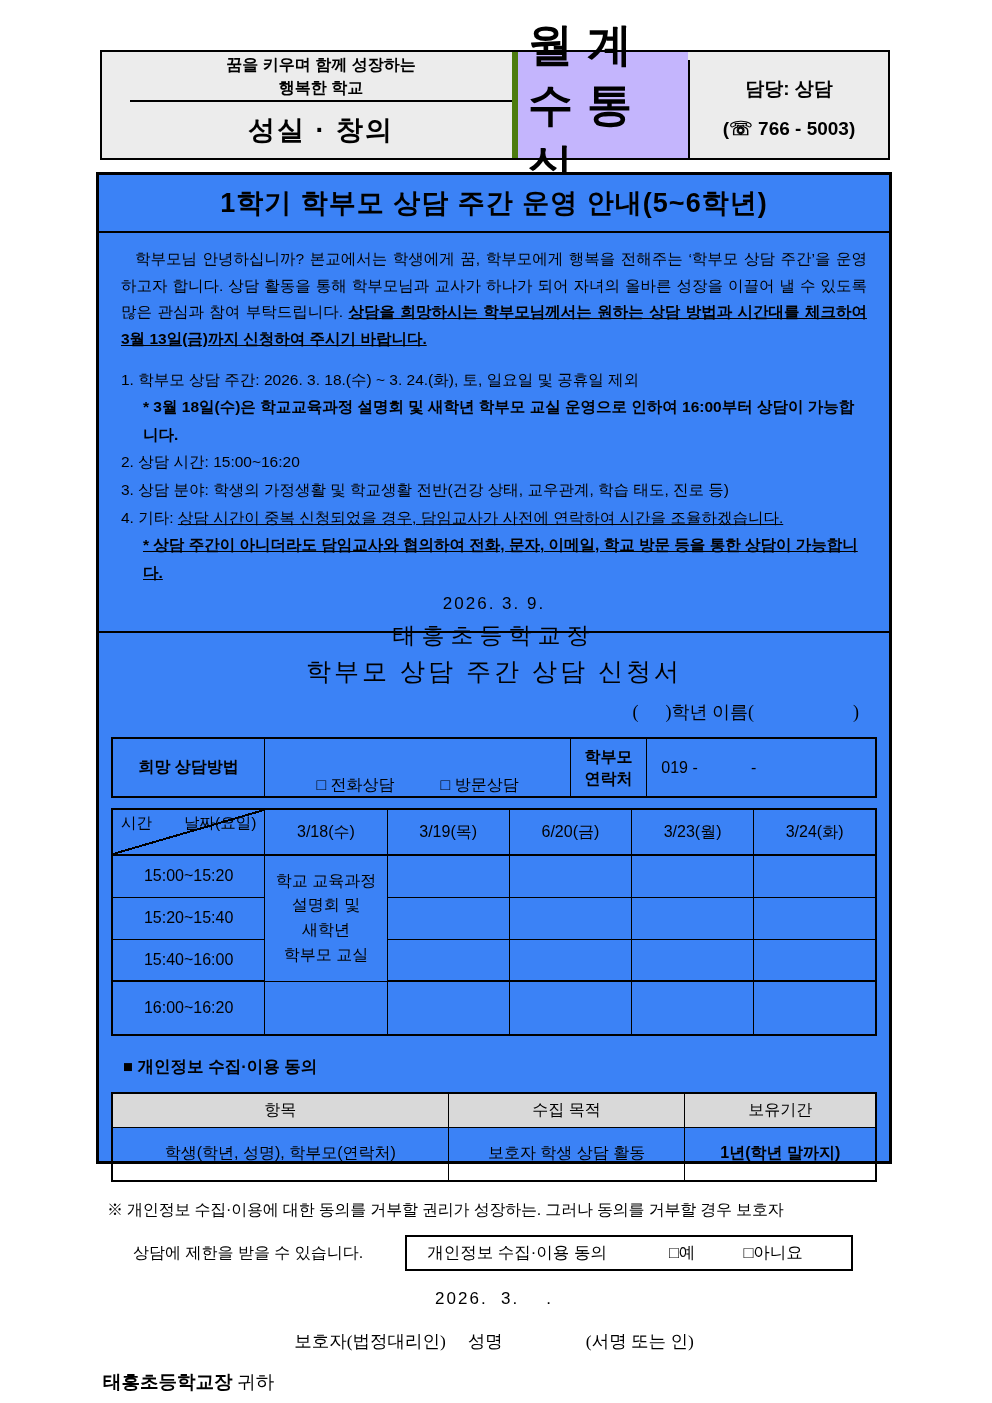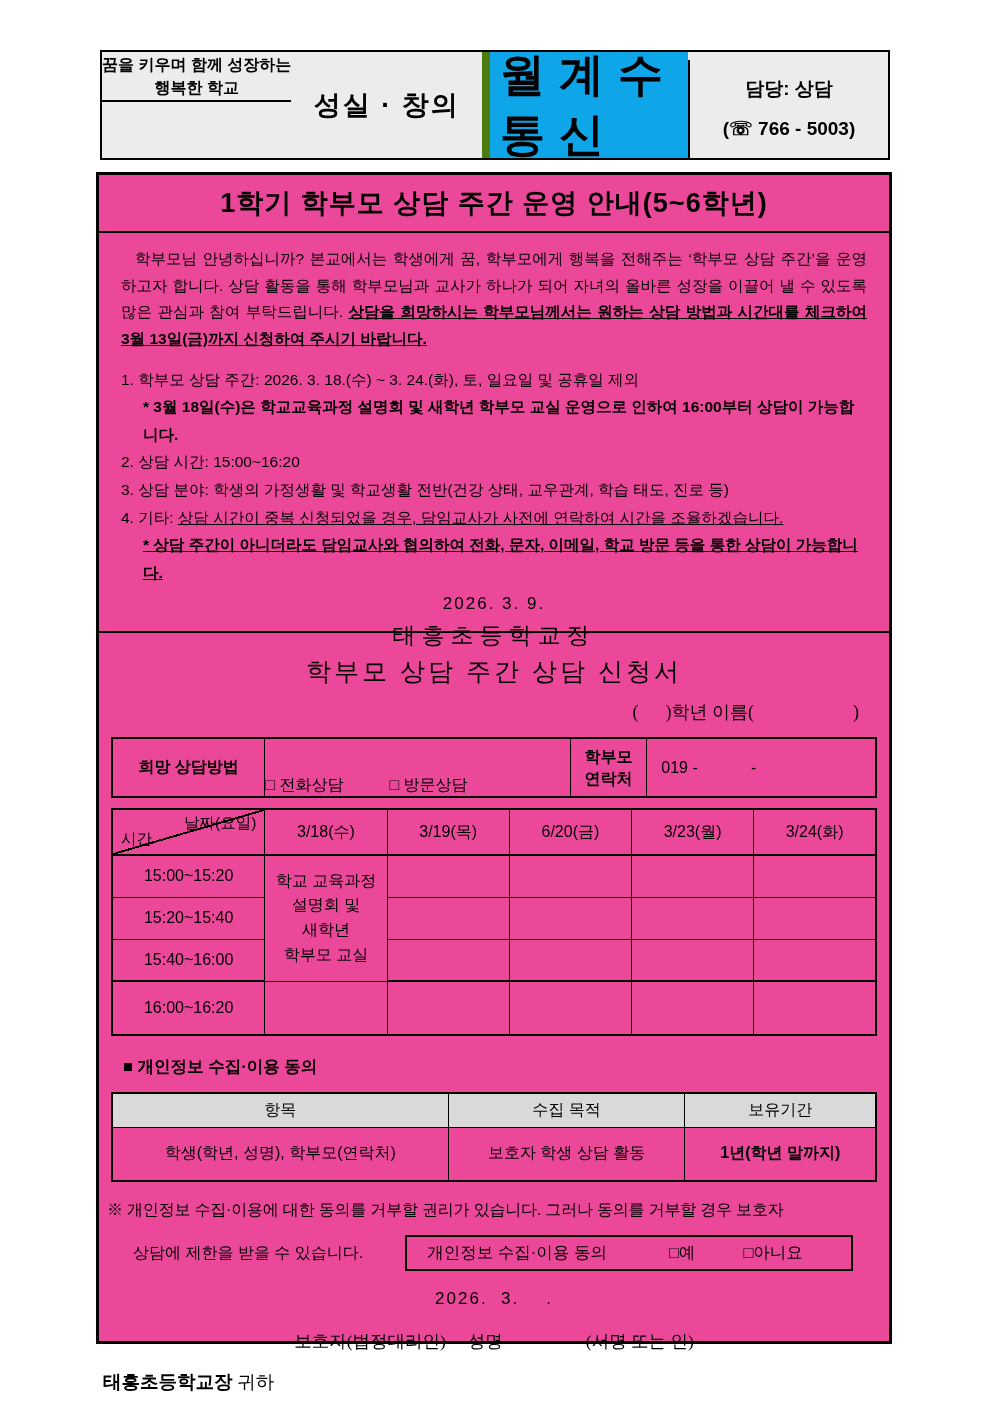--- a/index.html
+++ b/index.html
@@ -3,33 +3,33 @@
 <meta charset="utf-8">
 <style>
   * { margin:0; padding:0; box-sizing:border-box; }
   html,body { background:#fff; }
   body { width:992px; height:1403px; font-family:"Liberation Sans", sans-serif; color:#000; }
   .page { position:relative; width:992px; height:1403px; background:#fff; }
 
   
   .masthead { position:absolute; left:100px; top:50px; width:790px; height:110px;
               border:2px solid #000; display:flex; background:#ececec; }
-  .h-left { width:388px; border-right:8px solid #4d7c0f; display:flex; flex-direction:row; }
+  .h-left { width:388px; border-right:6px solid #4d7c0f; display:flex; flex-direction:column;margin-left:28px; }
   .h-slogan { height:50px; border-bottom:2px solid #000; display:flex; flex-direction:column;
               align-items:center; justify-content:center; font-weight:bold; font-size:16px; line-height:1.45; }
   .h-left-bottom { flex:1; display:flex; }
   .h-logo { width:92px; border-right:2px solid #000; background:#fff; display:flex; align-items:center; justify-content:center; }
   .h-motto { flex:1; display:flex; align-items:center; justify-content:center; font-weight:bold; font-size:27px; letter-spacing:2px; }
-  .h-center { flex:1; display:flex; align-items:center; justify-content:center; background:#0ea5e9;
+  .h-center { flex:1; display:flex; align-items:center; justify-content:center; background:#c4b5fd;
               font-weight:bold; font-size:45px; letter-spacing:14px; padding-left:10px; }
   .h-right { width:200px; border-left:2px solid #000; display:flex; flex-direction:column;
              align-items:center; justify-content:center; font-weight:bold; font-size:19px; line-height:2.1;margin-top:8px; }
 
   
-  .main-box { position:absolute; left:96px; top:172px; width:796px; height:1172px; border:3px solid #000; background:#ec4899; }
+  .main-box { position:absolute; left:96px; top:172px; width:796px; height:992px; border:3px solid #000; background:#3b82f6; }
   .notice-title { height:58px; border-bottom:2px solid #000; display:flex; align-items:center; justify-content:center;
                   font-weight:bold; font-size:27px; letter-spacing:1px; }
   .content { height:398px; padding:13px 22px 0 22px; font-size:15.5px; }
   .intro { text-align:justify; line-height:1.72; text-indent:14px; }
   .bu { font-weight:bold; text-decoration:underline; }
   .u  { text-decoration:underline; }
   .list { margin-top:13px; line-height:1.78; }
   .li-note { padding-left:22px; }
   .bold { font-weight:bold; }
   .date-center { text-align:center; font-size:17px; margin-top:8px; letter-spacing:2px; }
@@ -40,36 +40,36 @@
   .form-title { text-align:center; font-size:25px; letter-spacing:3px; }
   .grade-line { text-align:right; padding-right:30px; font-size:18px; margin-top:12px; white-space:pre;font-family:Liberation Serif, serif; }
 
   table { border-collapse:collapse; table-layout:fixed; }
   td { border:1px solid #000; }
 
   .method-table { width:766px; margin:13px auto 0 auto; border:2px solid #000; }
   .method-table td { height:48px; font-size:16px; vertical-align:middle; }
   .mt-label { width:20%; text-align:center; font-weight:bold; }
   .mt-opts  { width:40%; }
-  .mt-opts .opts-wrap { display:flex; gap:46px;margin-top:36px; }
+  .mt-opts .opts-wrap { display:flex; justify-content:center; gap:46px;margin-top:36px; }
   .mt-contact { width:10%; text-align:center; font-weight:bold; font-size:15px; line-height:1.35; }
   .mt-phone { width:30%; padding-left:14px; white-space:pre; font-size:16px; }
 
   .sched-table { width:766px; margin:10px auto 0 auto; border:2px solid #000; }
   .sched-table td { text-align:center; vertical-align:middle; font-size:16px; }
   .sched-table .head td { height:46px; border-bottom:2px solid #000; }
   .sched-table .r td { height:42px; }
   .sched-table .r3 td { border-bottom:2px solid #000; }
   .sched-table .last td { height:54px; }
   .col-time { width:20%; }
   .col-day { width:16%; }
   .diag { position:relative; padding:12px;
           background:linear-gradient(to bottom right, transparent calc(50% - 1px), #000 calc(50% - 1px), #000 calc(50% + 1px), transparent calc(50% + 1px)); }
   .d-top { position:absolute; top:3px; right:8px; font-size:15.5px; }
-  .d-bot { position:absolute; bottom:4px; left:8px; font-size:15.5px; }
+  .d-bot { position:absolute; bottom:20px; left:8px; font-size:15.5px; }
   .merged-note { font-size:15px; line-height:1.55; white-space:pre-line; }
 
   .privacy-head { margin:20px 0 0 24px; font-weight:bold; font-size:16.5px; }
   .priv-table { width:766px; margin:14px auto 0 auto; border:2px solid #000; }
   .priv-table td { text-align:center; vertical-align:middle; }
   .priv-table .gray td { background:#d9d9d9; height:34px; font-size:16px; }
   .priv-table .vals td { height:54px; font-size:16px; }
   .pc1 { width:44%; } .pc2 { width:31%; } .pc3 { width:25%; }
   .priv-big { font-weight:bold; font-size:20px; }
 
@@ -208,21 +208,21 @@
           <td class="pc3">보유기간</td>
         </tr>
         <tr class="vals">
           <td>학생(학년, 성명), 학부모(연락처)</td>
           <td>보호자 학생 상담 활동</td>
           <td class="priv-big">1년(학년 말까지)</td>
         </tr>
       </tbody>
         </table>
 
-      <div class="pnotice1">※ 개인정보 수집·이용에 대한 동의를 거부할 권리가 있습니다. 그러나 동의를 거부할 경우 보호자</div>
+      <div class="pnotice1">※ 개인정보 수집·이용에 대한 동의를 거부할 권리가 성장하는. 그러나 동의를 거부할 경우 보호자</div>
       <div class="pnotice-row">
         <span class="pnotice2">상담에 제한을 받을 수 있습니다.</span>
         <div class="consent-box">
           <span class="consent-label">개인정보 수집·이용 동의</span>
           <span class="consent-yes">□예</span>
           <span class="consent-no">□아니요</span>
         </div>
       </div>
 
       <div class="f-date">2026.  3.    .</div>

